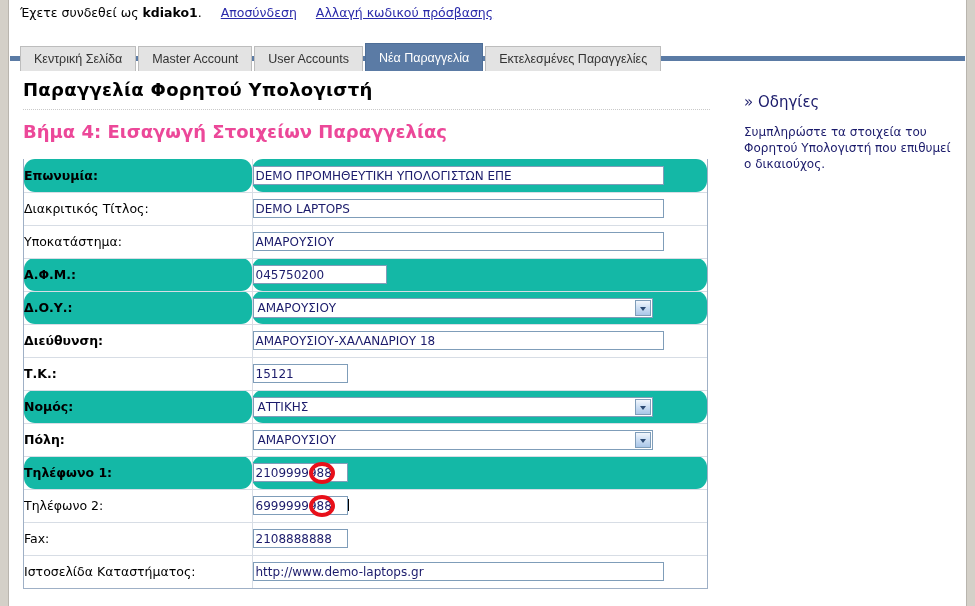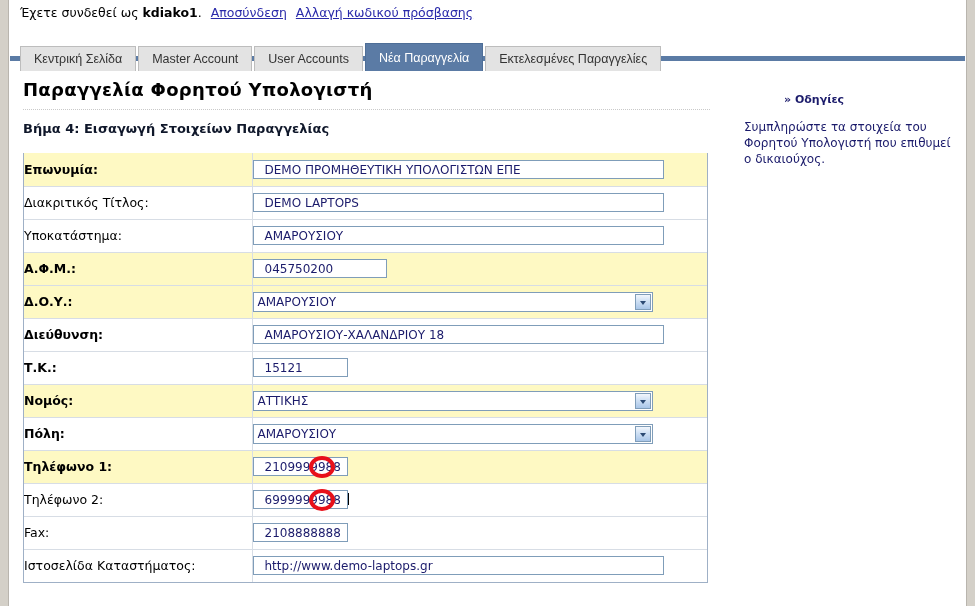--- a/index.html
+++ b/index.html
@@ -59,21 +59,21 @@
     color: #000;
     white-space: nowrap;
     background: #ffffff;
   }
   #loginbar .user {
     font-weight: bold;
   }
   #loginbar a {
     color: #2a2aaa;
     text-decoration: underline;
-    margin-left: 5px;
+    margin-left: 15px;
   }
 
   
   #tabstrip {
     position: relative;
     height: 31px;
     padding-left: 10px;
     background: #ffffff;
     box-sizing: border-box;
     white-space: nowrap;
@@ -138,23 +138,23 @@
     letter-spacing: 0.3px;
     color: #000000;
   }
   #title-rule {
     margin-top: 9px;
     border-top: 1px dotted #c9c9c9;
     height: 0;
   }
   #step-heading {
     margin-top: 11px;
-    font-size: 13px;
+    font-size: 18px;
     font-weight: bold;
-    color: #0f172a;
+    color: #ec4899;
   }
 
   
   #panel {
     margin-top: 17px;
     width: 685px;
     border: 1px solid #9fb0c6;
     border-top: none;
     box-sizing: border-box;
   }
@@ -186,37 +186,37 @@
     border-bottom: none;
   }
   td.lbl {
     width: 228px;
     padding-left: 11px;
     font-size: 12.5px;
     color: #000;
     border-right: 1px solid #d7dde5;
   }
   td.lbl.bold { font-weight: bold; }
-  tr.shade td { background: #fef9c3; }
+  tr.shade td { background: #14b8a6; border-radius: 11px; }
   tr.plain td { background: #ffffff; }
   td.val {
     padding-left: 6px;
   }
 
   
   .fld {
     display: inline-block;
     height: 19px;
     line-height: 18px;
     border: 1px solid #7f9db9;
     background: #ffffff;
     font-family: "DejaVu Sans", sans-serif;
     font-size: 12px;
     color: #1b1b6b;
-    padding: 0 11px;
+    padding: 0 2px;
     box-sizing: border-box;
     vertical-align: middle;
     white-space: nowrap;
     overflow: hidden;
   }
   .fld.w-wide   { width: 411px; }
   .fld.w-narrow { width: 134px; }
   .fld.w-mid    { width: 95px; }
 
   .sel {
@@ -280,24 +280,23 @@
     width: 26px;
     height: 22px;
     border: 4px solid #e8101a;
     border-radius: 50%;
     box-sizing: border-box;
     pointer-events: none;
   }
 
   
   #instr-title {
-    font-size: 11px;
-    font-weight: bold;
+    font-size: 15px;
+    font-weight: normal;
     color: #1b1b6b;
-    margin-left: 40px;
   }
   #instr-body {
     margin-top: 13px;
     font-size: 12px;
     line-height: 16px;
     color: #1b1b6b;
   }
 </style>
 </head>
 <body>

